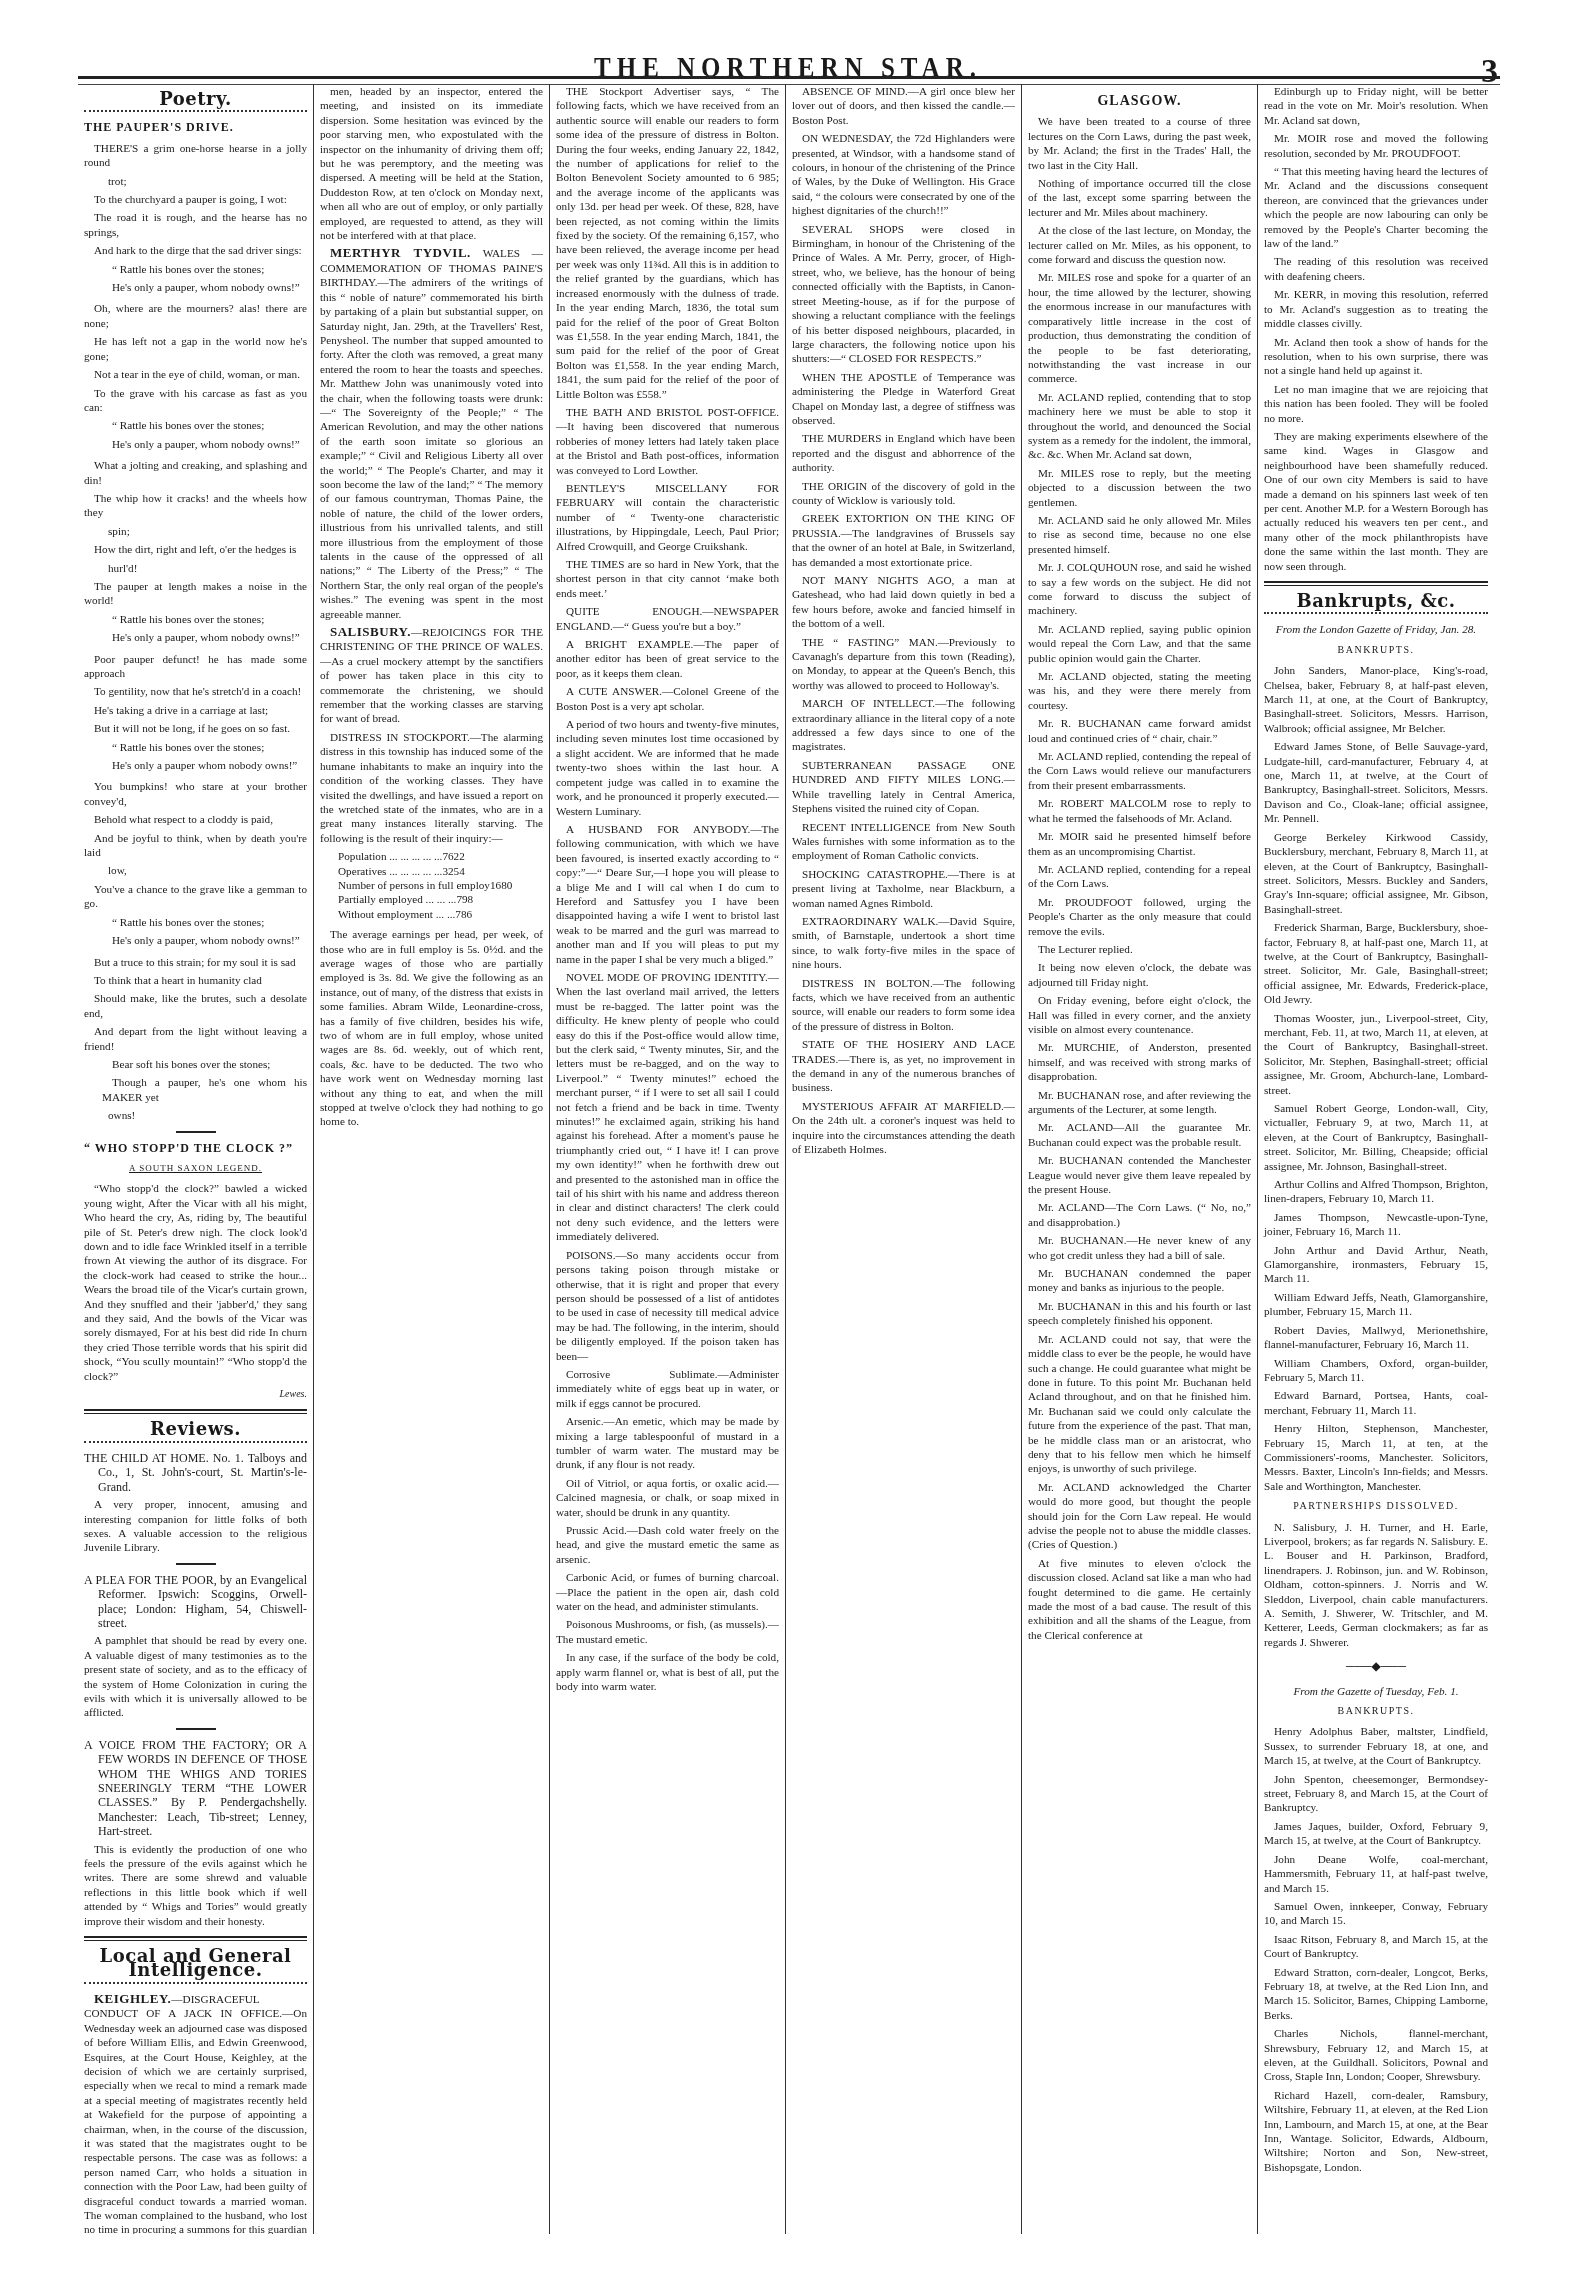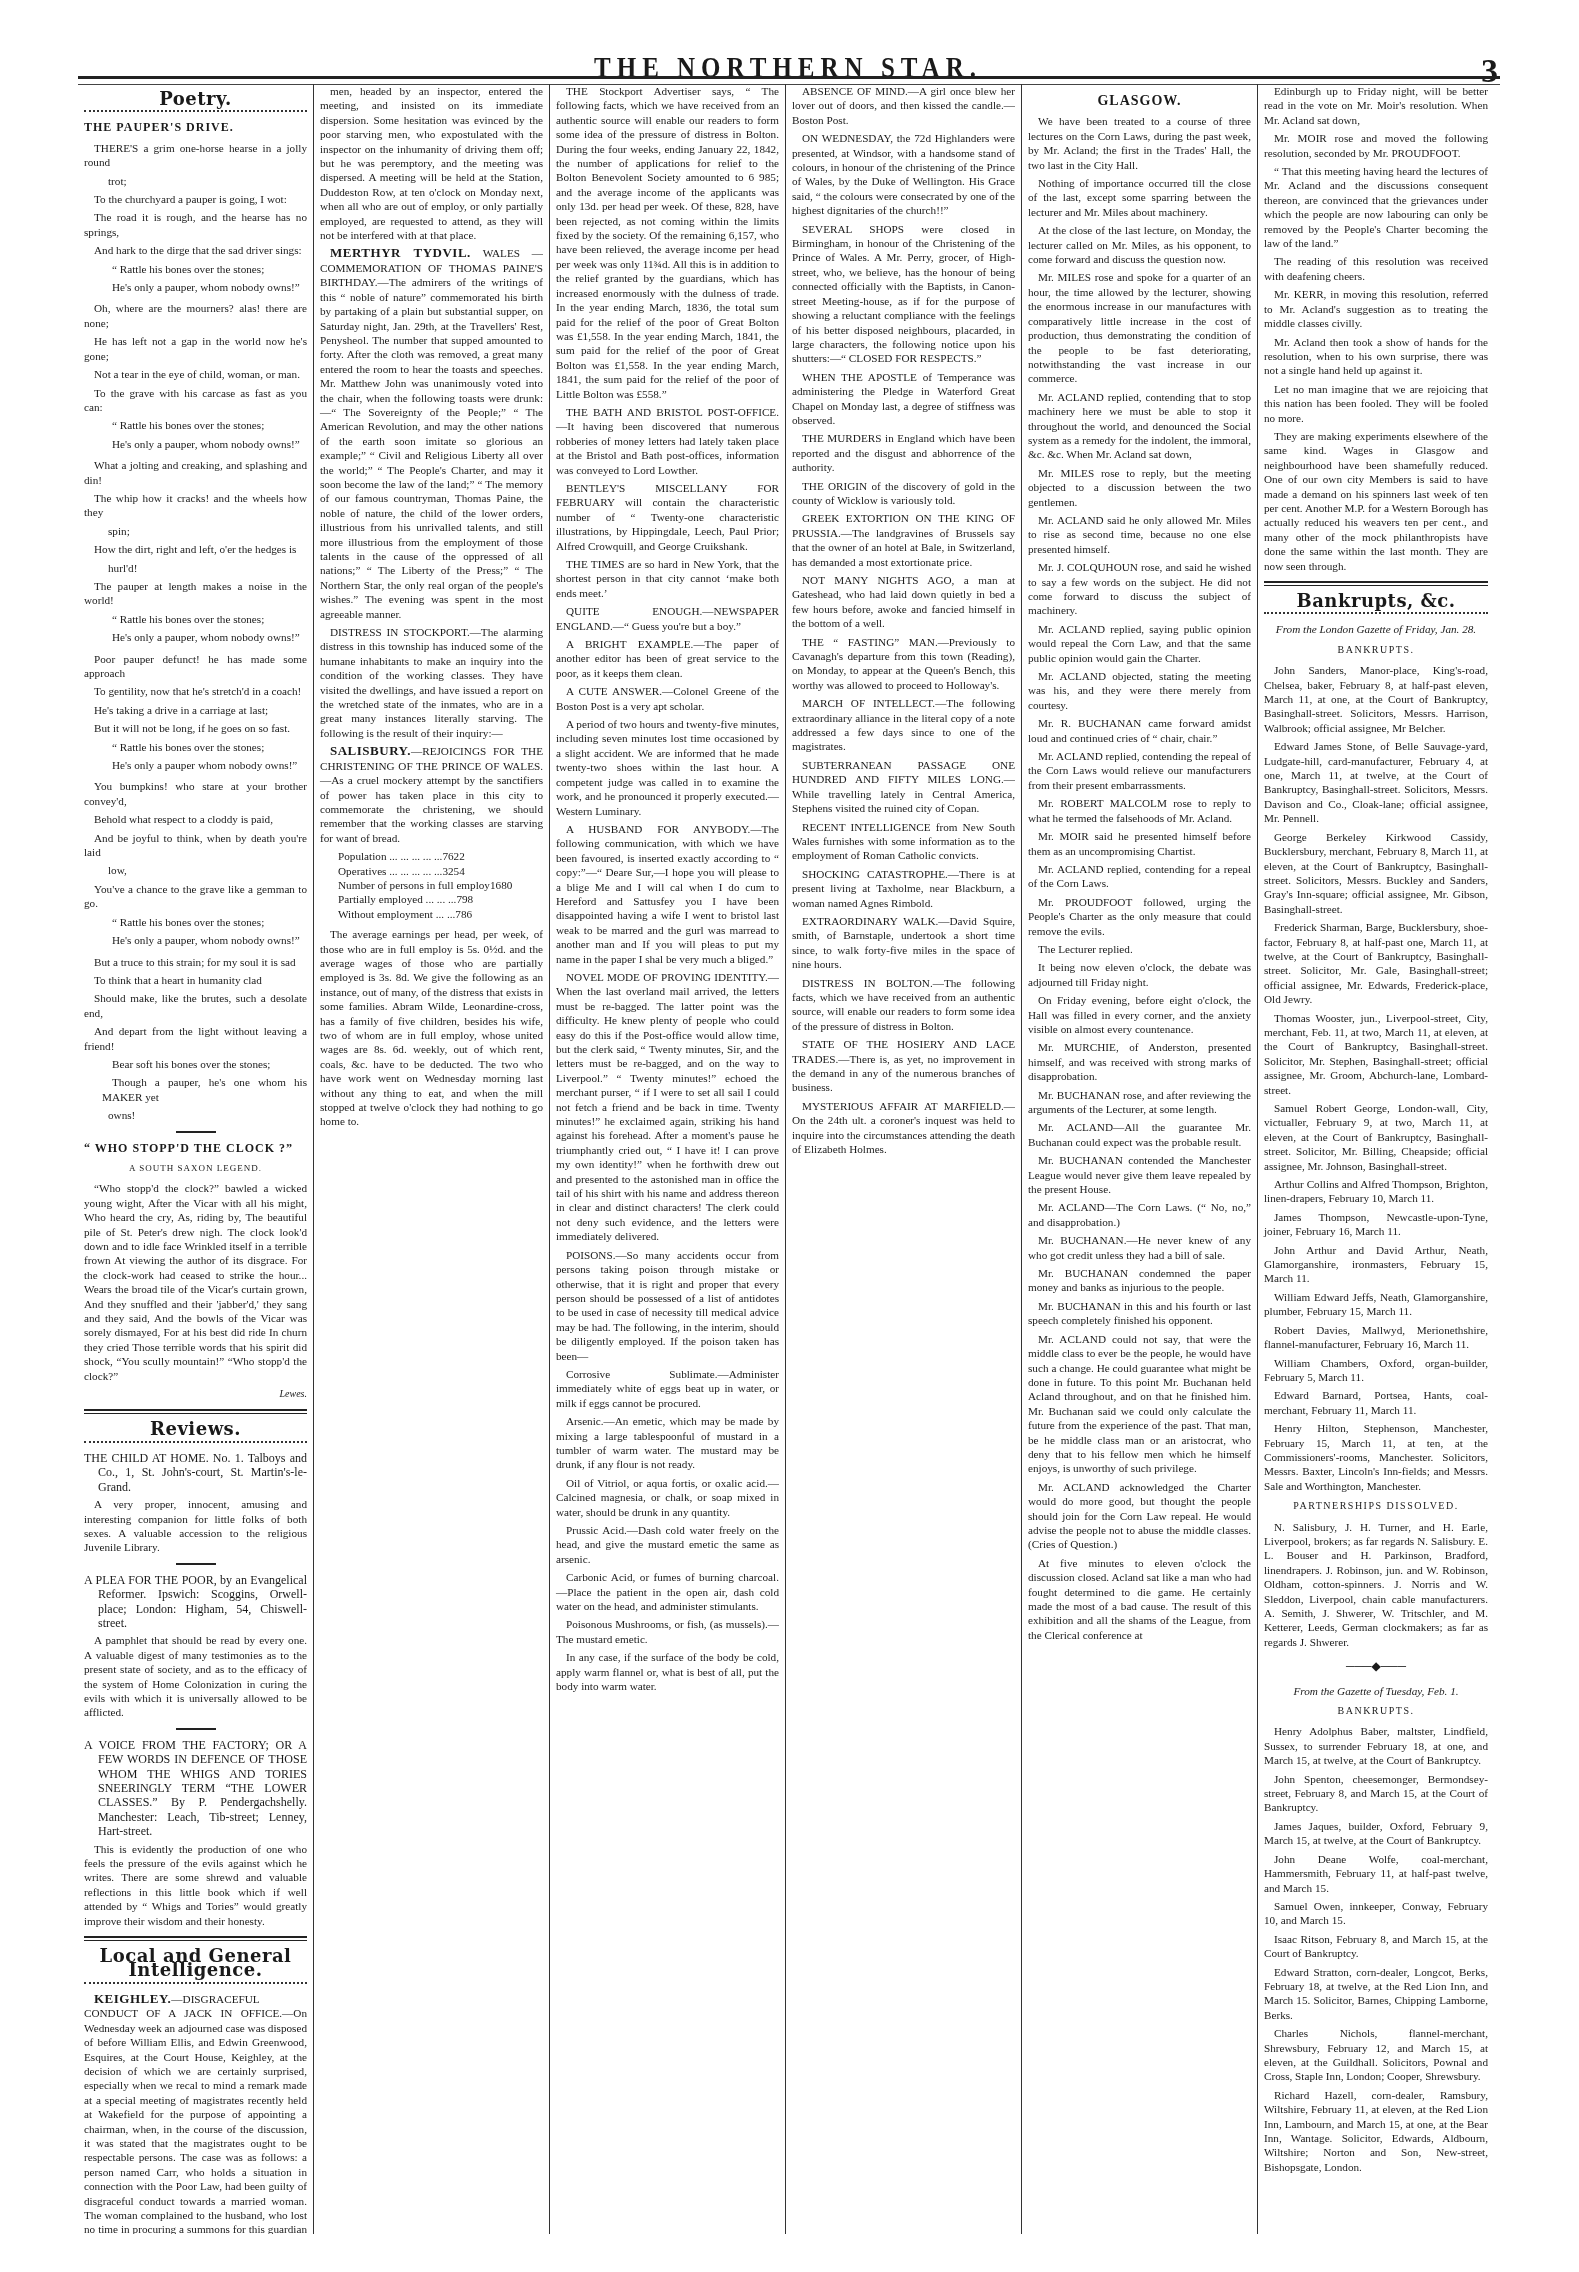--- a/index.html
+++ b/index.html
@@ -19,21 +19,21 @@
   .section-head { text-align: center; font-family: "DejaVu Serif", serif; font-weight: bold;
          font-size: 18px; margin: 8px 0 4px 0; letter-spacing: 0.5px; }
   .section-rule { border-top: 2px dotted #333; margin: 4px 0 8px 0; }
   .double-rule { border-top: 2px solid #222; border-bottom: 1px solid #222; height: 2px; margin: 8px 0; }
   .short-rule { width: 40px; border-top: 2px solid #222; margin: 8px auto; }
   .article-title { text-align: left; font-size: 12px; font-weight: bold; letter-spacing: 1px; margin: 6px 0; }
   .poem-line { margin: 0; text-indent: 0; }
   .poem-line.indent { padding-left: 14px; }
   .poem-line.refrain { padding-left: 18px; }
   .stanza { margin-bottom: 7px; }
-  .poem-sub { text-align: center; font-size: 9px; letter-spacing: 1px; margin: 3px 0 6px; }
+  .poem-sub { text-align: center; font-size: 9px; letter-spacing: 1px; margin: 3px 0 6px; text-decoration: underline; }
   .byline { text-align: right; font-style: italic; font-size: 10px; }
   .review-title { text-indent: -14px; padding-left: 14px; margin: 6px 0 3px; font-size: 12px; }
   .lead-caps { font-weight: bold; font-size: 13px; letter-spacing: 0.5px; }
   .smallcaps { font-variant: small-caps; }
   .stat-table { margin: 4px 0 6px 18px; width: 200px; font-size: 11.2px; }
   .stat-row { display: flex; }
   .gazette-line { text-align: center; font-style: italic; margin: 6px 0; }
   .sub-head { text-align: center; font-size: 10px; letter-spacing: 1.5px; margin: 6px 0; }
   .ornament { text-align: center; margin: 10px 0; font-size: 12px; }
   .glasgow-head { text-align: center; font-weight: bold; font-size: 14px; letter-spacing: 1px; margin: 10px 0 6px; }
@@ -138,24 +138,24 @@
     </p>
 
   </div>
 
   <div class="col">
     <p>men, headed by an inspector, entered the meeting, and insisted on its immediate dispersion. Some hesitation was evinced by the poor starving men, who expostulated with the inspector on the inhumanity of driving them off; but he was peremptory, and the meeting was dispersed. A meeting will be held at the Station, Duddeston Row, at ten o'clock on Monday next, when all who are out of employ, or only partially employed, are requested to attend, as they will not be interfered with at that place.</p>
     <p>
       <span class="lead-caps">MERTHYR TYDVIL.</span>
       <span class="smallcaps">WALES —COMMEMORATION OF THOMAS PAINE'S BIRTHDAY.—</span><span>The admirers of the writings of this “ noble of nature” commemorated his birth by partaking of a plain but substantial supper, on Saturday night, Jan. 29th, at the Travellers' Rest, Penysheol. The number that supped amounted to forty. After the cloth was removed, a great many entered the room to hear the toasts and speeches. Mr. Matthew John was unanimously voted into the chair, when the following toasts were drunk:—“ The Sovereignty of the People;” “ The American Revolution, and may the other nations of the earth soon imitate so glorious an example;” “ Civil and Religious Liberty all over the world;” “ The People's Charter, and may it soon become the law of the land;” “ The memory of our famous countryman, Thomas Paine, the noble of nature, the child of the lower orders, illustrious from his unrivalled talents, and still more illustrious from the employment of those talents in the cause of the oppressed of all nations;” “ The Liberty of the Press;” “ The Northern Star, the only real organ of the people's wishes.” The evening was spent in the most agreeable manner.</span>
     </p>
-    <p>DISTRESS IN STOCKPORT.—The alarming distress in this township has induced some of the humane inhabitants to make an inquiry into the condition of the working classes. They have visited the dwellings, and have issued a report on the wretched state of the inmates, who are in a great many instances literally starving. The following is the result of their inquiry:—</p>
     <p>
       <span class="lead-caps">SALISBURY.</span><span class="smallcaps">—REJOICINGS FOR THE CHRISTENING OF THE PRINCE OF WALES.—</span><span>As a cruel mockery attempt by the sanctifiers of power has taken place in this city to commemorate the christening, we should remember that the working classes are starving for want of bread.</span>
     </p>
+    <p>DISTRESS IN STOCKPORT.—The alarming distress in this township has induced some of the humane inhabitants to make an inquiry into the condition of the working classes. They have visited the dwellings, and have issued a report on the wretched state of the inmates, who are in a great many instances literally starving. The following is the result of their inquiry:—</p>
     <div class="stat-table">
       <div class="stat-row">
           <span>Population ... ... ... ... ...</span>
           <span>7622</span>
         </div>
       <div class="stat-row">
           <span>Operatives ... ... ... ... ...</span>
           <span>3254</span>
         </div>
       <div class="stat-row">

